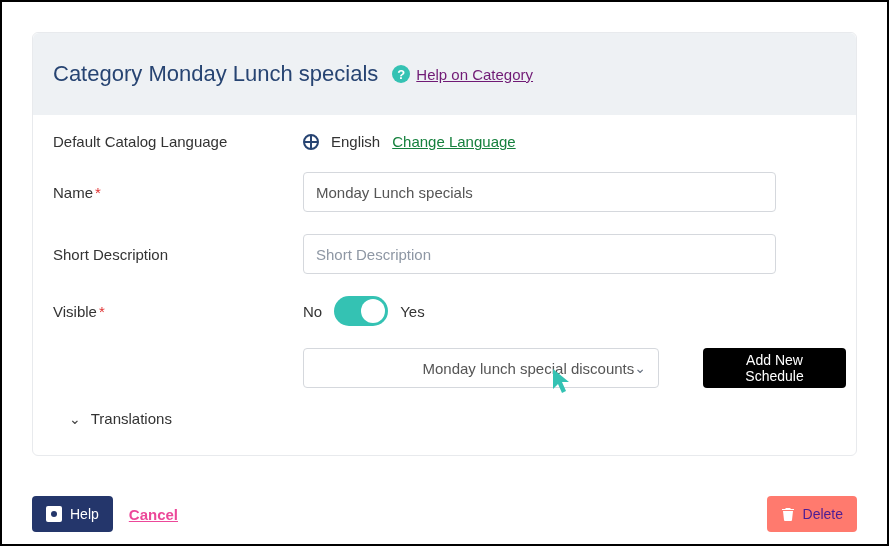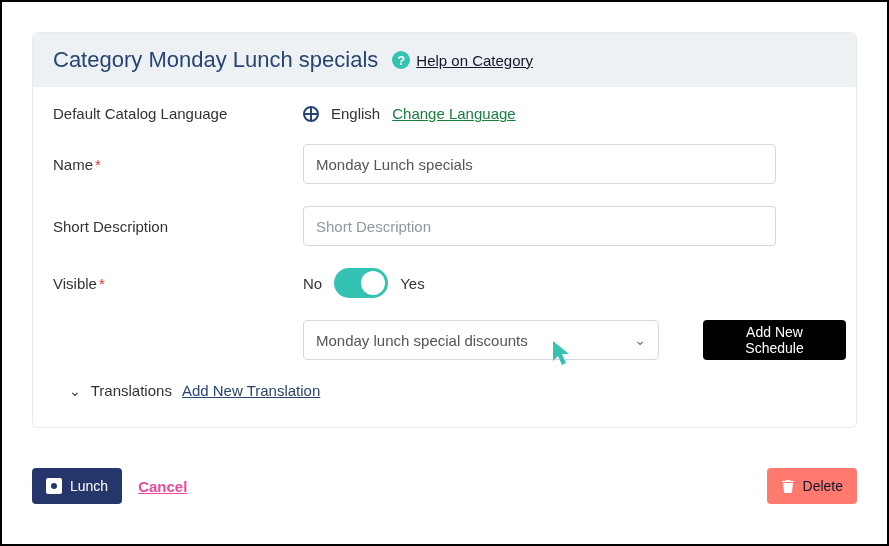--- a/index.html
+++ b/index.html
@@ -18,21 +18,21 @@
   }
   .panel {
     margin: 20px;
     border: 1px solid #e8eaed;
     border-radius: 6px;
     background: #fff;
     padding-bottom: 0;
   }
   .panel-header {
     background: #eef1f4;
-    padding: 14px 20px;
+    padding: 28px 20px;
     border-radius: 6px 6px 0 0;
     display: flex;
     align-items: center;
     gap: 14px;
   }
   .panel-title {
     color: #274472;
     font-size: 22px;
     font-weight: 400;
   }
@@ -44,21 +44,21 @@
   .help-icon {
     width: 18px; height: 18px;
     border-radius: 50%;
     background: #34c2b3;
     color: #fff;
     font-weight: 700;
     font-size: 13px;
     display: flex; align-items: center; justify-content: center;
   }
   .help-link {
-    color: #0f172a;
+    color: #701a75;
     text-decoration: underline;
     font-size: 15px;
   }
   .form-area {
     padding: 18px 10px 10px 10px;
   }
   .row {
     display: flex;
     align-items: center;
     margin-bottom: 22px;
@@ -112,21 +112,21 @@
     position: absolute;
     right: 3px; top: 3px;
     width: 24px; height: 24px;
     background: #fff;
     border-radius: 50%;
   }
   .select-box {
     width: 380px;
     display: flex;
     align-items: center;
-    justify-content: space-between;
+    justify-content: flex-end;
     cursor: pointer;
   }
   .chevron {
     color: #6a7484;
     font-size: 14px;
   }
   .btn {
     display: inline-flex;
     align-items: center;
     gap: 8px;
@@ -176,21 +176,21 @@
     content: "";
     position: absolute;
     width: 6px; height: 6px;
     background: #24366b;
     border-radius: 50%;
     left: 5px; top: 5px;
   }
   .cancel-link { color: #ec4899; text-decoration: underline; cursor: pointer; font-weight: bold; }
   .btn-delete {
     background: #ff7a6e;
-    color: #0f172a;
+    color: #4c1d95;
     height: 36px;
     padding: 0 14px;
   }
   .trash-svg { width: 14px; height: 14px; fill: #fff; }
   .cursor-arrow {
     position: relative;
     left: -120px;
     top: 14px;
   }
   .cursor-svg { width: 20px; height: 28px; fill: #34c2b3; }
@@ -263,31 +263,30 @@
           </span>
           <button class="btn btn-primary-dark">
             <span>Add New Schedule</span>
           </button>
         </div>
       </div>
 
       <div class="translations-row">
         <span class="chev-down">⌄</span>
         <span class="section-label">Translations</span>
-        <a class="add-trans-link">Add New Translation</a>
       </div>
 
     </div>
   </div>
 
   <div class="footer-row">
     <div class="footer-left">
       <button class="btn btn-save">
         <span class="save-icon"></span>
-        <span>Lunch</span>
+        <span>Help</span>
       </button>
       <a class="cancel-link">Cancel</a>
     </div>
     <button class="btn btn-delete">
       <svg class="trash-svg" viewBox="0 0 14 14">
           <path d="M2 4h10l-1 9a1 1 0 0 1-1 1H4a1 1 0 0 1-1-1L2 4zm3-3h4l1 1h3v1H1V2h3l1-1z"></path>
         </svg>
       <span>Delete</span>
     </button>
   </div>

